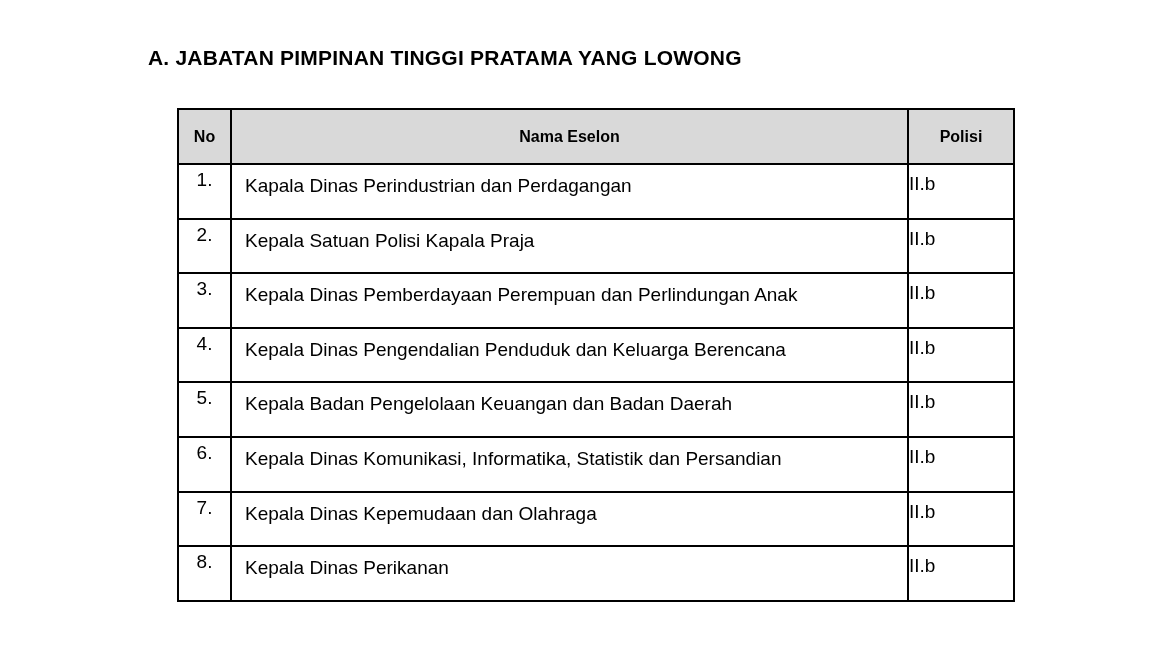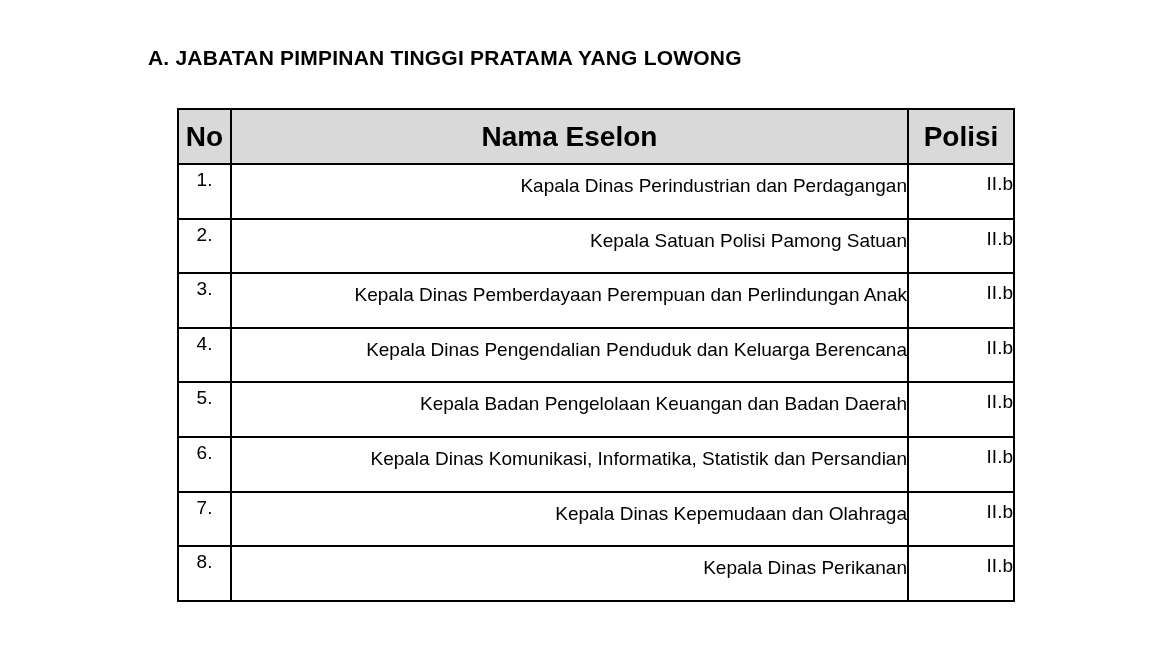--- a/index.html
+++ b/index.html
@@ -41,37 +41,37 @@
   table.vacancy-table col.col-nama   { width: 677px; }
   table.vacancy-table col.col-eselon { width: 106px; }
   table.vacancy-table th,
   table.vacancy-table td {
     border: 2px solid var(--border-color);
   }
   table.vacancy-table thead tr { height: 55px; }
   table.vacancy-table thead th {
     background: var(--header-bg);
     font-weight: bold;
-    font-size: 28px;
+    font-size: 16px;
     text-align: center;
     vertical-align: middle;
   }
   table.vacancy-table tbody tr { height: 54.6px; }
   table.vacancy-table tbody td { vertical-align: top; }
   td.cell-no {
     text-align: center;
     padding-top: 4px;
   }
   td.cell-nama {
-    text-align: right;
+    text-align: left;
     padding-left: 13px;
     padding-top: 10px;
   }
   td.cell-eselon {
-    text-align: right;
+    text-align: left;
     padding-top: 8px;
   }
 </style>
 </head>
 <body>
 
 <div class="page">
 
   <div class="section-title">A. JABATAN PIMPINAN TINGGI PRATAMA YANG LOWONG</div>
 
@@ -89,21 +89,21 @@
       </tr>
     </thead>
     <tbody id="table-body">
         <tr>
           <td class="cell-no">1.</td>
           <td class="cell-nama">Kapala Dinas Perindustrian dan Perdagangan</td>
           <td class="cell-eselon">II.b</td>
         </tr>
         <tr>
           <td class="cell-no">2.</td>
-          <td class="cell-nama">Kepala Satuan Polisi Pamong Satuan</td>
+          <td class="cell-nama">Kepala Satuan Polisi Kapala Praja</td>
           <td class="cell-eselon">II.b</td>
         </tr>
         <tr>
           <td class="cell-no">3.</td>
           <td class="cell-nama">Kepala Dinas Pemberdayaan Perempuan dan Perlindungan Anak</td>
           <td class="cell-eselon">II.b</td>
         </tr>
         <tr>
           <td class="cell-no">4.</td>
           <td class="cell-nama">Kepala Dinas Pengendalian Penduduk dan Keluarga Berencana</td>

